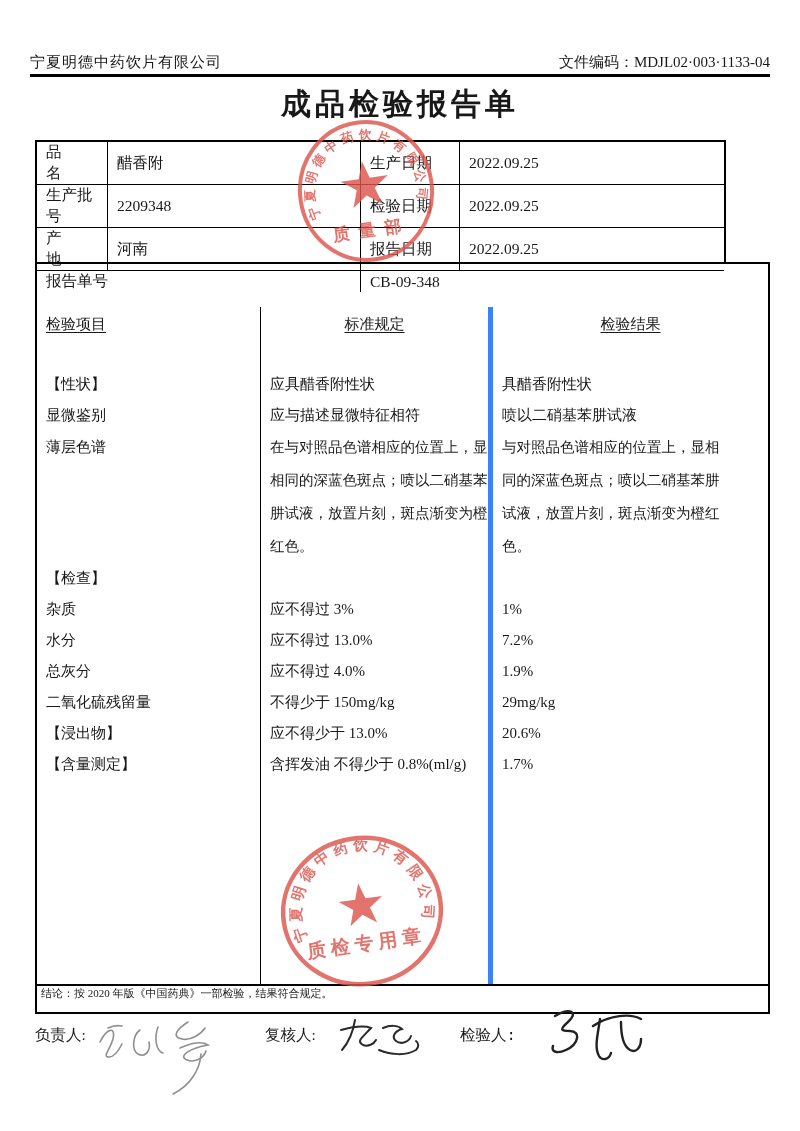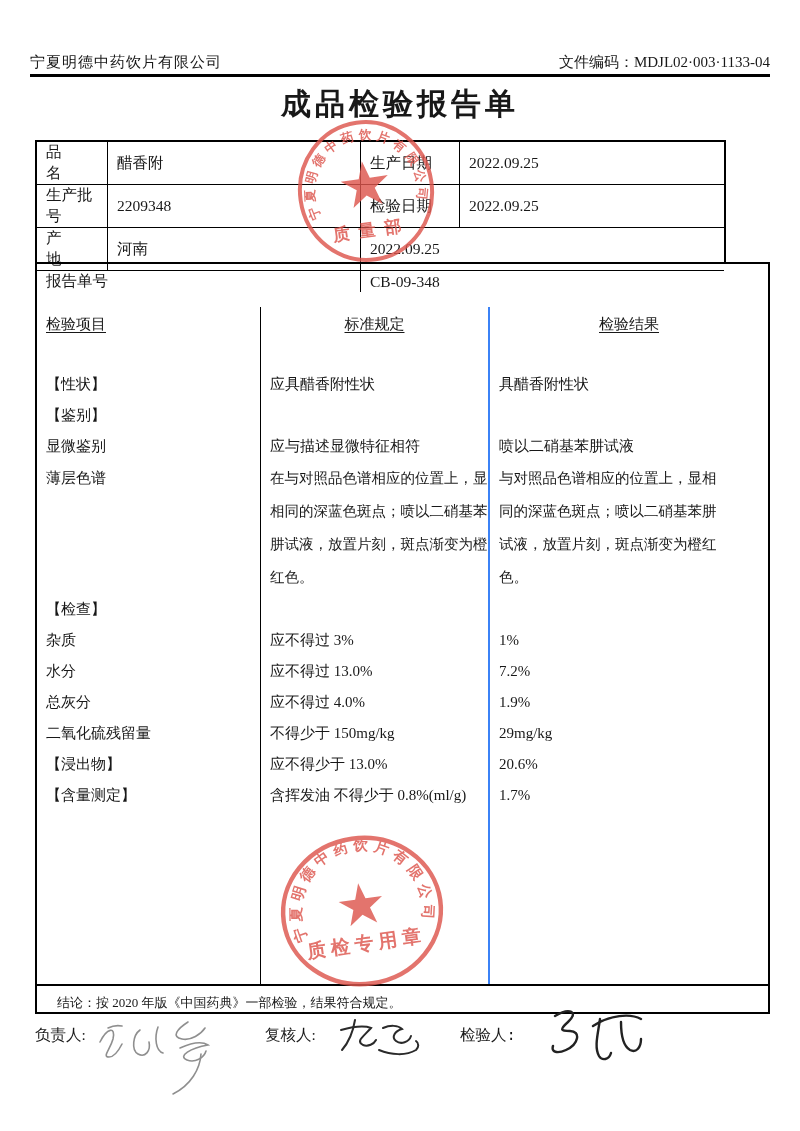--- a/index.html
+++ b/index.html
@@ -24,35 +24,35 @@
   .i-cell:first-child { border-left:none; }
   .w-l1 { width:70px; }  .w-v1 { width:253px; } .w-l2 { width:99px; } .w-v2 { flex:1; }
   .w-repl { width:323px; } .w-repv { flex:1; }
 
   
   .main-table { position:absolute; left:35px; top:262px; width:735px; height:724px;
                 border:2px solid #000; display:flex; flex-direction:column; font-size:15px; }
   .m-row { display:flex; flex:0 0 auto; }
   .m-c1 { width:223px; padding-left:9px; overflow:hidden; }
   .m-c2 { width:228px; border-left:1px solid #000; padding-left:9px; overflow:hidden; }
-  .m-c3 { flex:1; border-left:2px solid #3b82f6; padding-left:9px; overflow:hidden;font-family:Liberation Serif, serif; }
+  .m-c3 { flex:1; border-left:5px solid #3b82f6; padding-left:9px; overflow:hidden;font-family:Liberation Serif, serif; }
   .mt-head { height:62px;margin-top:43px; }
   .mt-head .m-c1 { padding-top:8px; }
   .mt-head .m-c2, .mt-head .m-c3 { padding:8px 0 0 0; text-align:center; }
   .mt-head span { text-decoration:underline; text-underline-offset:3px; }
   .m-row.single { height:31px; line-height:31px; white-space:nowrap; }
   .m-row.tlc { height:132px; }
   .m-row.tlc .m-c1 { line-height:33px; }
   .m-row.tlc .m-c2, .m-row.tlc .m-c3 { line-height:33px; font-size:14.5px; padding-top:0; }
   .m-row.tlc .m-c3 .wrapbox { max-width:224px; }
   .mt-filler { flex:1 1 auto; display:flex; }
 
   .conclusion-row { position:absolute; left:35px; top:984px; width:735px; height:30px;
-                    border:2px solid #000; display:flex; align-items:flex-end;
-                    padding-left:20px; font-size:13px; }
+                    border:2px solid #000; display:flex; align-items:flex-start;
+                    padding-left:4px; font-size:11px; }
 
   .sig-label { position:absolute; top:1025px; font-size:15.5px; }
   .sig-resp  { left:35px; }  .sig-rev { left:265px; } .sig-insp { left:460px;font-family:Liberation Mono, monospace; }
   .sig-svg { position:absolute; }
 
   .stamp { position:absolute; opacity:0.82; transform:rotate(-8deg); }
   .stamp text { font-family:"Liberation Serif","DejaVu Serif",serif; font-weight:bold; }
 </style>
 </head>
 <body>
@@ -73,44 +73,40 @@
     </div>
     <div class="i-row">
       <div class="i-cell w-l1">生产批号</div>
       <div class="i-cell w-v1">2209348</div>
       <div class="i-cell w-l2">检验日期</div>
       <div class="i-cell w-v2">2022.09.25</div>
     </div>
     <div class="i-row">
       <div class="i-cell w-l1">产　　地</div>
       <div class="i-cell w-v1">河南</div>
+      <div class="i-cell w-l2">报告日期</div>
       <div class="i-cell w-v2">2022.09.25</div>
     </div>
     <div class="i-row">
       <div class="i-cell w-repl">报告单号</div>
       <div class="i-cell w-repv">CB-09-348</div>
     </div>
   </div>
 
   <div class="main-table">
     <div class="m-row mt-head">
       <div class="m-c1"><span>检验项目</span></div>
       <div class="m-c2"><span>标准规定</span></div>
       <div class="m-c3"><span>检验结果</span></div>
     </div>
     <div id="mt-body">
         <div class="m-row single">
           <div class="m-c1">【性状】</div>
           <div class="m-c2">应具醋香附性状</div>
           <div class="m-c3">具醋香附性状</div>
-        </div>
-        <div class="m-row single">
-          <div class="m-c1">【鉴别】</div>
-          <div class="m-c2"></div>
-          <div class="m-c3"></div>
         </div>
         <div class="m-row single">
           <div class="m-c1">显微鉴别</div>
           <div class="m-c2">应与描述显微特征相符</div>
           <div class="m-c3">喷以二硝基苯肼试液</div>
         </div>
         <div class="m-row tlc">
           <div class="m-c1">薄层色谱</div>
           <div class="m-c2">
             <div class="wrapbox">在与对照品色谱相应的位置上，显相同的深蓝色斑点；喷以二硝基苯肼试液，放置片刻，斑点渐变为橙红色。</div>

